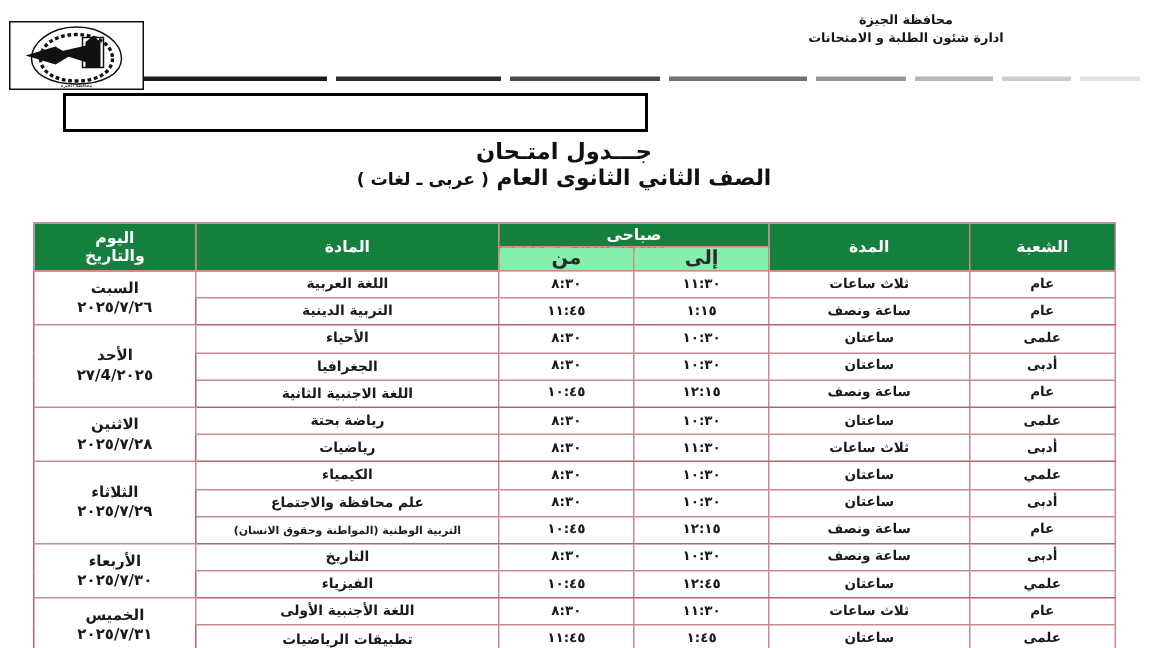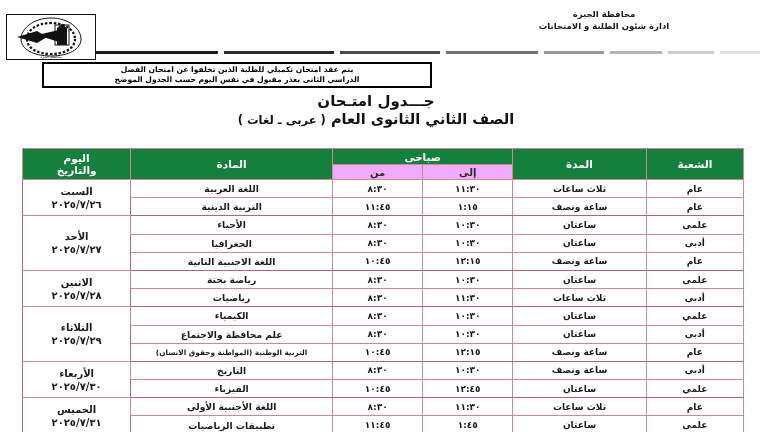--- a/index.html
+++ b/index.html
@@ -150,23 +150,23 @@
     font-size: 10.5px;
     font-weight: bold;
     height: 15px;
     border-color: #d8a3a3;
   }
   thead th.tall {
     height: 30px;
     line-height: 12px;
   }
   thead th.sub {
-    background: #f0abfc;
+    background: #86efac;
     color: #2a2a2a;
-    font-size: 10px;
+    font-size: 13px;
     font-weight: bold;
     height: 14px;
   }
   thead th.daydate span { display: block; }
 
   tbody td {
     height: 17.2px;
     font-size: 9px;
     color: #1a1a1a;
     font-weight: bold;
@@ -220,22 +220,20 @@
     <div class="rule-seg" style="left:128px;width:110px;opacity:.92;"></div>
     <div class="rule-seg" style="left:244px;width:100px;opacity:.8;"></div>
     <div class="rule-seg" style="left:350px;width:92px;opacity:.62;"></div>
     <div class="rule-seg" style="left:448px;width:60px;opacity:.45;"></div>
     <div class="rule-seg" style="left:514px;width:52px;opacity:.32;"></div>
     <div class="rule-seg" style="left:572px;width:46px;opacity:.22;"></div>
     <div class="rule-seg" style="left:624px;width:40px;opacity:.13;"></div>
   </div>
 
   <div class="notice-box">
-    <div>يتم عقد امتحان تكميلي للطلبة الذين تخلفوا عن امتحان الفصل</div>
-    <div>الدراسي الثانى بعذر مقبول في نفس اليوم حسب الجدول الموضح</div>
   </div>
 </div>
 
 <div class="title-zone">
   <div class="title-1">جـــدول امتـحان</div>
   <div class="title-2">
     <span>الصف الثاني الثانوى العام</span>
     <span class="paren">( عربى ـ لغات )</span>
   </div>
   <div class="title-3">(الدور الثاني) ٢٠٢٥/٢٠٢٤</div>
@@ -287,21 +285,21 @@
           <td class="subject">التربية الدينية</td>
         </tr>
         <tr>
           <td>علمى</td>
           <td>ساعتان</td>
           <td>١٠:٣٠</td>
           <td>٨:٣٠</td>
           <td class="subject">الأحياء</td>
           <td class="daycell" rowspan="3">
             <span>الأحد</span>
-            <span>٢٠٢٥/٧/٢٧</span>
+            <span>٢٠٢٥/4/٢٧</span>
           </td>
         </tr>
         <tr>
           <td>أدبى</td>
           <td>ساعتان</td>
           <td>١٠:٣٠</td>
           <td>٨:٣٠</td>
           <td class="subject">الجغرافيا</td>
         </tr>
         <tr class="grp-end">

